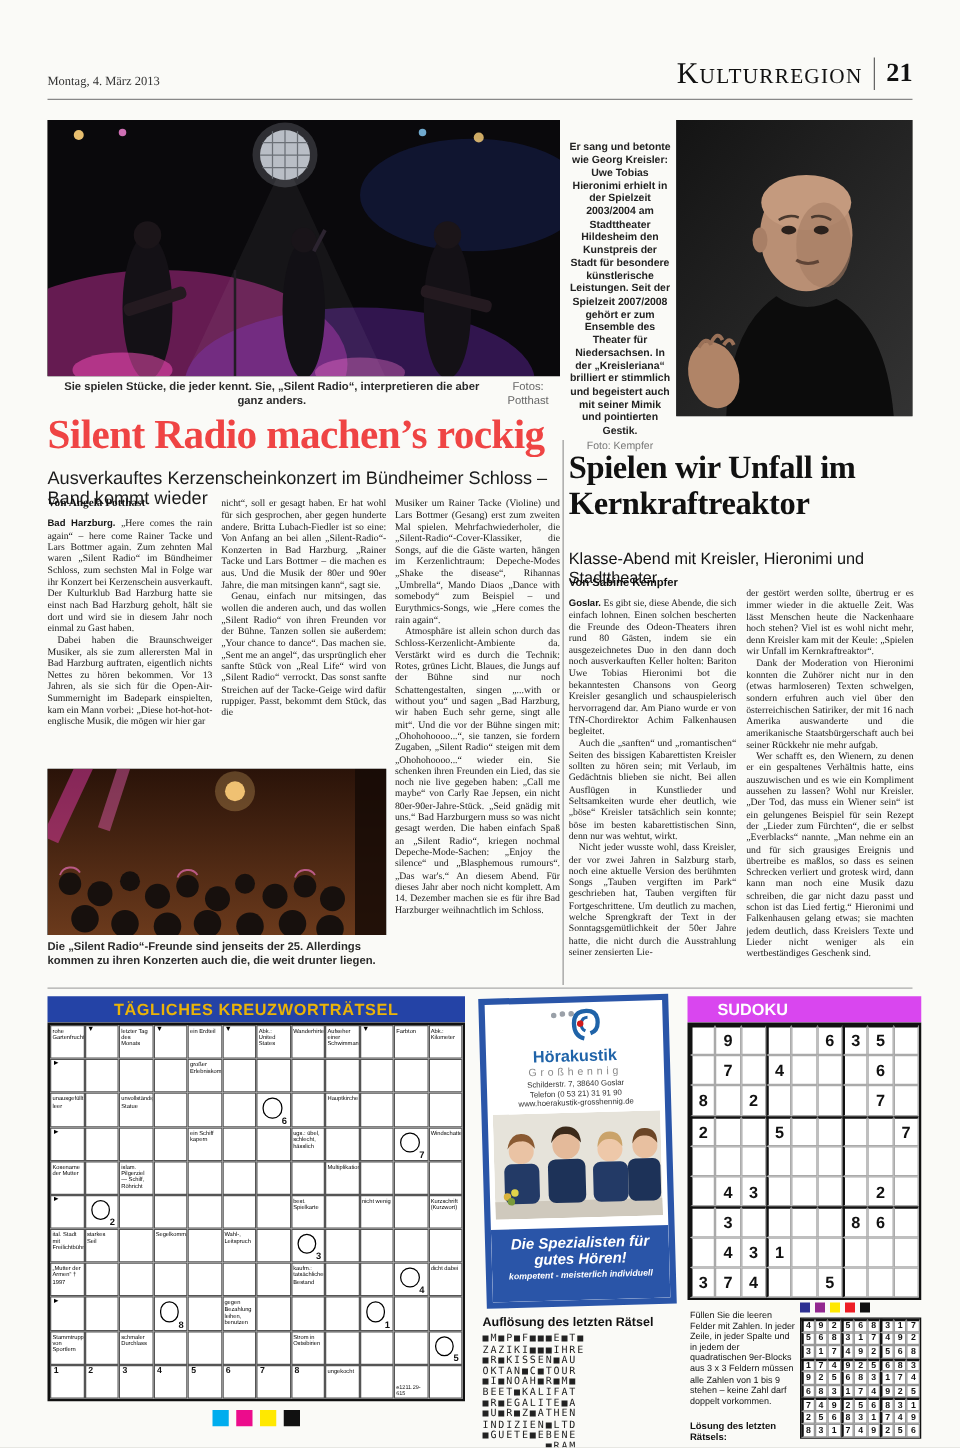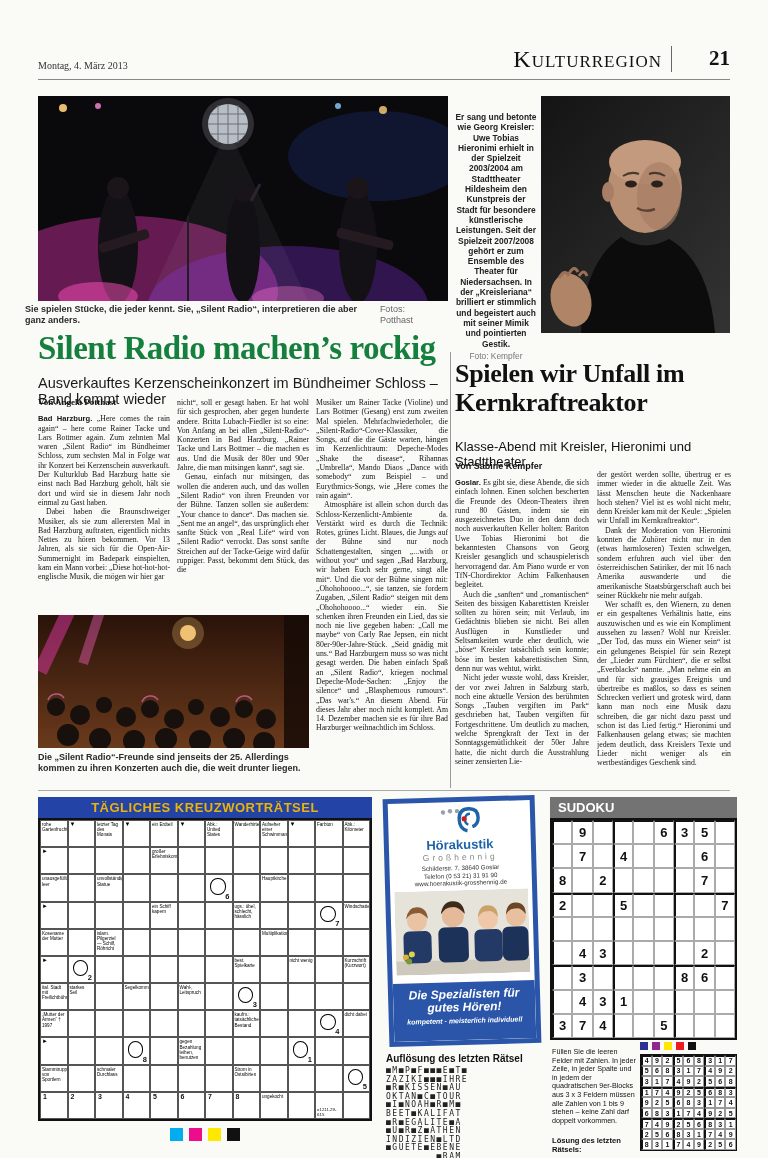--- a/index.html
+++ b/index.html
@@ -9,36 +9,36 @@
     background: #fafaf7; margin: 0 auto; overflow: hidden;
     font-family: "Liberation Sans", sans-serif; color:#111;
   }
   .abs { position:absolute; }
 
   
   .hdr-date { left:38px; top:60px; font:10px "Liberation Serif", serif; color:#333; }
   .hdr-right { right:38px; top:46px; display:flex; align-items:flex-start; }
   .hdr-section { font-family:"Liberation Serif", serif; font-variant:small-caps; font-size:24px; letter-spacing:1px; color:#111; }
   .hdr-sep { width:1px; height:26px; background:#666; margin:0 9px; }
-  .hdr-page { font:bold 21px "Liberation Serif", serif;margin-left:28px; }
+  .hdr-page { font:bold 21px "Liberation Serif", serif; }
   .hdr-rule { left:38px; top:79px; width:692px; height:1px; background:#888; }
   .rule2 { left:38px; top:790px; width:692px; height:1px; background:#aaa; }
   .vdiv { left:450px; top:352px; width:1px; height:436px; background:#999; }
 
   
   .photo { overflow:hidden; background:#000; }
   .caption { font-size:9px; line-height:11px; font-weight:bold; color:#2a2a2a; }
   .credit { font-weight:normal; color:#666; }
-  .cap1 { left:25px; top:304px; width:410px; display:flex; justify-content:space-between; }
+  .cap1 { left:40px; top:304px; width:410px; display:flex; justify-content:space-between;text-align:center; }
   .cap2 { left:38px; top:752px; width:278px; }
   .portrait-cap { left:455px; top:112px; width:82px; text-align:center; font-size:8.4px; line-height:10.3px; font-weight:bold; color:#222; }
   .portrait-credit { font-weight:normal; color:#777; display:block; margin-top:2px; }
 
   
-  .h1 { left:38px; top:330px; width:414px; font:bold 33px "Liberation Serif", serif; letter-spacing:-0.5px; color:#15803d; }
+  .h1 { left:38px; top:330px; width:414px; font:bold 33px "Liberation Serif", serif; letter-spacing:-0.5px; color:#ef4444; }
   .sub1 { left:38px; top:375px; width:414px; font-size:14.5px; color:#1a1a1a; }
   .byline { font-size:9px; font-weight:bold; margin-bottom:7px; }
   .bodycol { font-family:"Liberation Serif", serif; font-size:7.8px; line-height:9.3px; text-align:justify; overflow:hidden; color:#151515; }
   .bodycol p { text-indent:8px; }
   .bodycol p:first-of-type { text-indent:0; }
   .a1c1 { left:38px;  top:398px; width:132px; height:213px; }
   .a1c2 { left:177px; top:398px; width:132px; height:213px; }
   .a1c3 { left:316px; top:398px; width:132px; height:385px; }
 
   
@@ -75,22 +75,22 @@
   .ad-sub { font:italic bold 7px "Liberation Sans", sans-serif; margin-top:3px; }
   .ad-logo { display:flex; justify-content:center; margin-top:3px; }
 
   
   .sol { left:386px; top:1053px; width:154px; }
   .sol-h { font-size:10px; font-weight:bold; margin-bottom:3px; }
   .sol-rows div { font-family:"DejaVu Sans Mono", monospace; font-size:8px; line-height:8.6px;
                   letter-spacing:1.5px; white-space:pre; color:#222; }
 
   
-  .sd-hdr { left:550px; top:797px; width:187px; height:21px; background:#737373; color:#fff;
-            font-weight:bold; font-size:13px; display:flex; align-items:center; padding-left:8px; }
+  .sd-hdr { left:550px; top:797px; width:187px; height:21px; background:#d946ef; color:#fff;
+            font-weight:bold; font-size:13px; display:flex; align-items:center; padding-left:24px; }
   .sd-grid { left:550px; top:818px; width:187px; height:222px; background:#fff; border:2px solid #111;
              display:grid; grid-template-columns:repeat(9,1fr); grid-template-rows:repeat(9,1fr); }
   .sd-cell { border:1px solid #aaa; display:flex; align-items:center; justify-content:center;
              font:bold 13px "Liberation Sans", sans-serif; color:#111; }
   .bl { border-left:2px solid #111 !important; }
   .bt { border-top:2px solid #111 !important; }
   .sd-instr { left:552px; top:1048px; width:84px; font-size:7.2px; line-height:8.6px; color:#111; }
   .sd-sol-label { left:552px; top:1136px; width:84px; font-size:7.6px; font-weight:bold; }
   .reg { left:640px; top:1042px; display:flex; gap:4px; }
   .reg span { width:8px; height:8px; display:block; }

